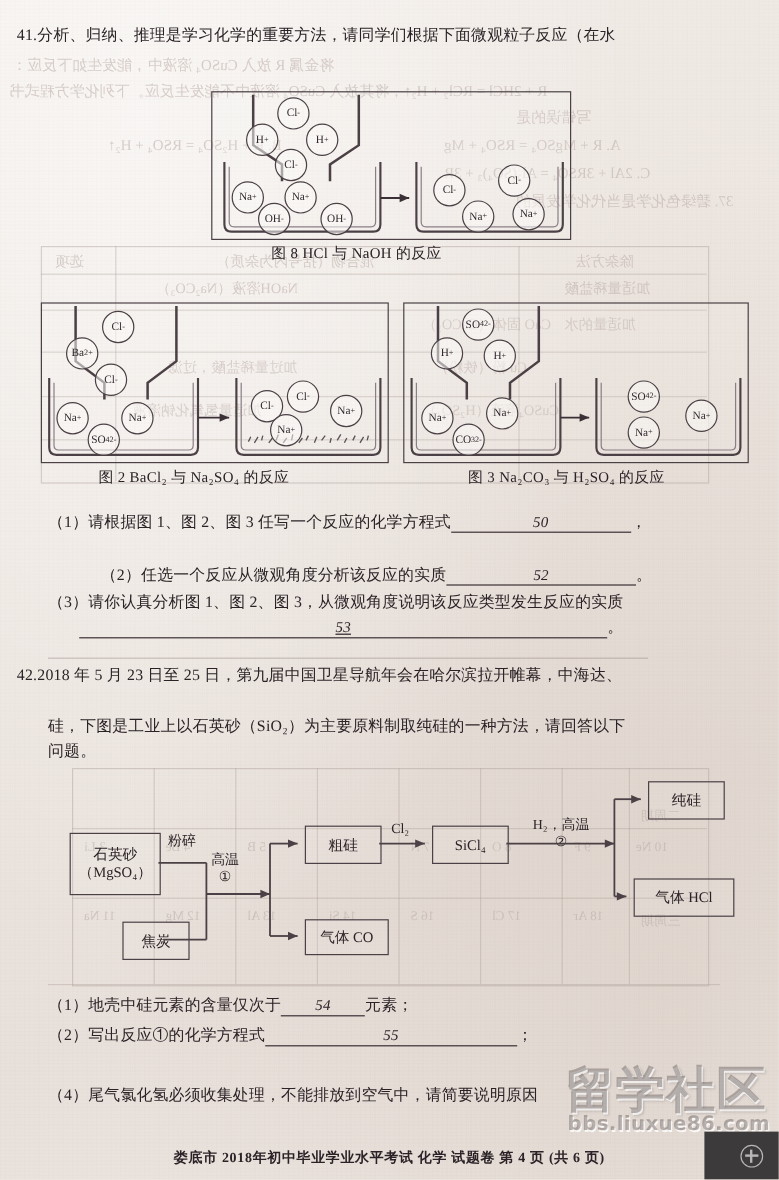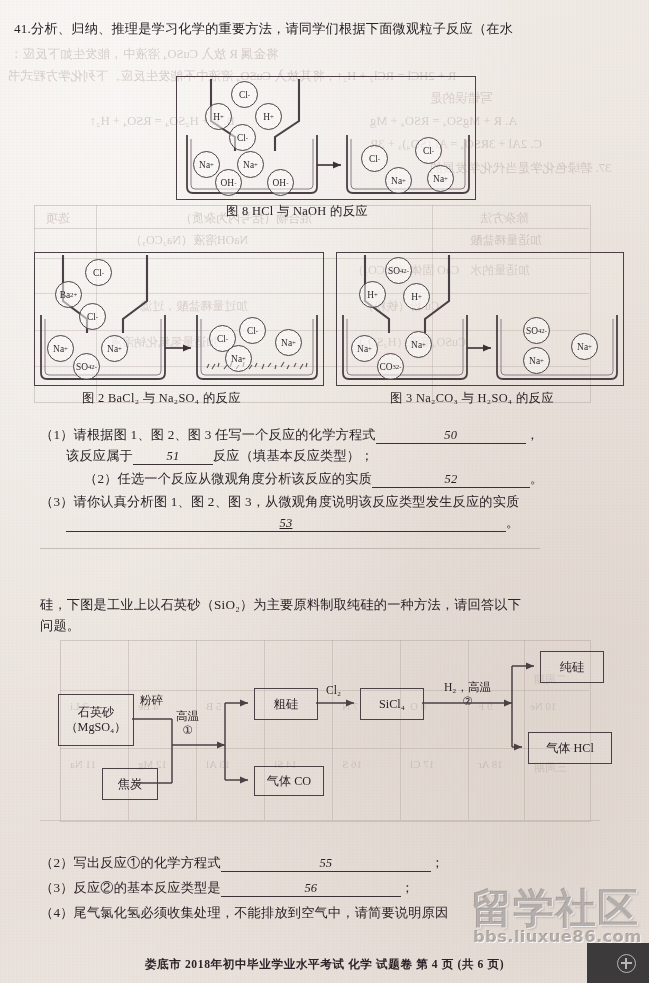--- a/index.html
+++ b/index.html
@@ -329,33 +329,33 @@
     <div class="ion" style="left:40px;top:100px;width:25px;height:25px;">CO<sub>3</sub><sup>2-</sup></div>
     <div class="ion" style="left:186px;top:64px;width:25px;height:25px;">SO<sub>4</sub><sup>2-</sup></div>
     <div class="ion" style="left:186px;top:94px;width:25px;height:25px;">Na<sup>+</sup></div>
     <div class="ion" style="left:234px;top:80px;width:25px;height:25px;">Na<sup>+</sup></div>
   </div>
   <div class="cap" style="left:390px;top:390px;">图 3 Na₂CO₃ 与 H₂SO₄ 的反应</div>
 
   <div class="qtext" style="left:40px;top:424px;width:600px;">
     <span>（1）请根据图 1、图 2、图 3 任写一个反应的化学方程式</span><span class="blank" style="width:150px;">50</span><span>，</span>
   </div>
-  <div class="qtext" style="left:66px;top:445px;width:580px;">
-    <span>该反应属于</span><span class="blank" style="width:80px;">51</span><span>反应（填基本反应类型）；</span>
-  </div>
   <div class="qtext" style="left:40px;top:468px;width:600px;margin-left:44px;">
     <span>（2）任选一个反应从微观角度分析该反应的实质</span><span class="blank" style="width:158px;">52</span><span>。</span>
   </div>
   <div class="qtext" style="left:40px;top:491px;width:600px;">
     <span>（3）请你认真分析图 1、图 2、图 3，从微观角度说明该反应类型发生反应的实质</span>
   </div>
   <div class="qtext" style="left:66px;top:512px;width:580px;text-align:left;">
     <span class="blank" style="width:440px;text-decoration:underline;">53</span><span>。</span>
   </div>
 
+  <div class="qtext" style="left:14px;top:552px;width:625px;">
+    <span class="qnum">42.</span><span>2018 年 5 月 23 日至 25 日，第九届中国卫星导航年会在哈尔滨拉开帷幕，中海达、</span>
+  </div>
   <div class="qtext" style="left:40px;top:615px;width:600px;">
     <span>问题。</span>
   </div>
   <div class="qtext" style="left:40px;top:594px;width:600px;">
     <span>硅，下图是工业上以石英砂（SiO₂）为主要原料制取纯硅的一种方法，请回答以下</span>
   </div>
 
   <div id="flowchart" style="position:absolute;left:0;top:0;width:649px;height:983px;">
 
     <div class="fbox" style="left:58px;top:694px;width:74px;height:50px;flex-direction:column;">
@@ -428,25 +428,25 @@
         <polygon points="248,703 240,699.5 240,706.5"></polygon>
         <polygon points="248,780 240,776.5 240,783.5"></polygon>
         <polygon points="354,703 346,699.5 346,706.5"></polygon>
         <polygon points="512,703 504,699.5 504,706.5"></polygon>
         <polygon points="534,666 526,662.5 526,669.5"></polygon>
         <polygon points="522,747 514,743.5 514,750.5"></polygon>
       </g>
     </svg>
   </div>
 
+  <div class="qtext" style="left:40px;top:827px;width:600px;">
+    <span>（1）地壳中硅元素的含量仅次于</span><span class="blank" style="width:70px;">54</span><span>元素；</span>
+  </div>
   <div class="qtext" style="left:40px;top:852px;width:600px;">
     <span>（2）写出反应①的化学方程式</span><span class="blank" style="width:210px;">55</span><span>；</span>
-  </div>
-  <div class="qtext" style="left:40px;top:877px;width:600px;">
-    <span>（3）反应②的基本反应类型是</span><span class="blank" style="width:180px;">56</span><span>；</span>
   </div>
   <div class="qtext" style="left:40px;top:902px;width:600px;">
     <span>（4）尾气氯化氢必须收集处理，不能排放到空气中，请简要说明原因</span>
   </div>
 
   <div id="footer">娄底市 2018年初中毕业学业水平考试 化学 试题卷  第 4 页 (共 6 页)</div>
 </div>
 
 <div id="wm">
   <div class="wmcn">留学社区</div>

